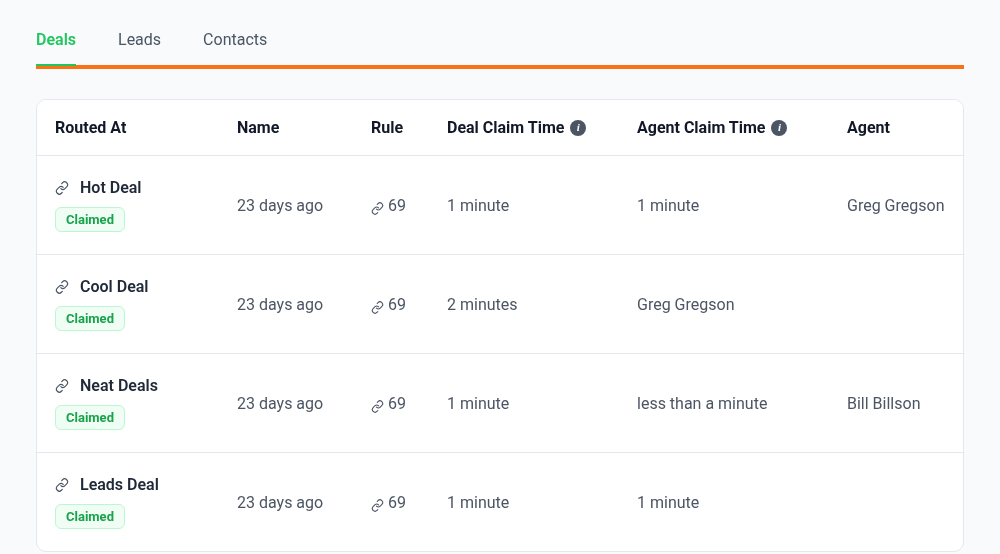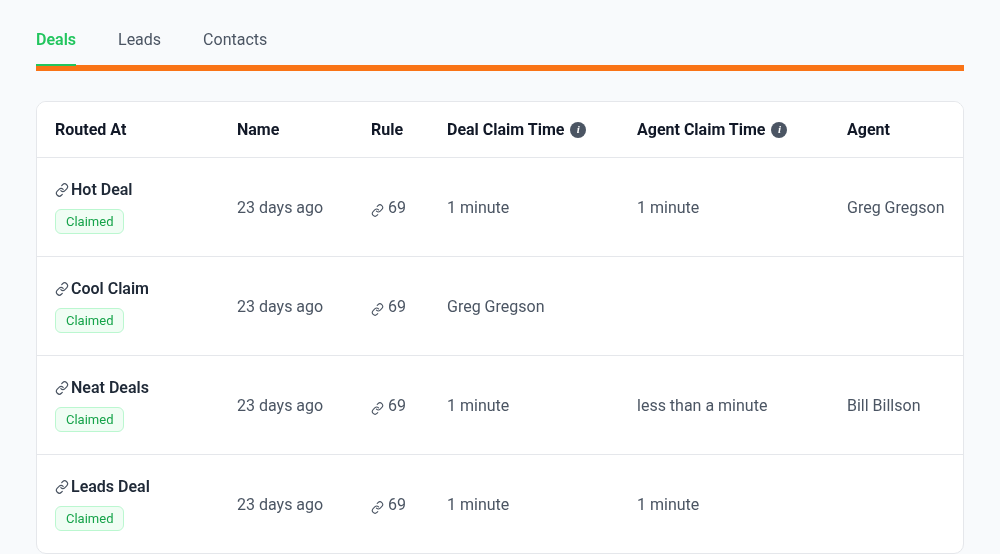--- a/index.html
+++ b/index.html
@@ -11,21 +11,21 @@
     width: 1000px;
     height: 554px;
     overflow: hidden;
   }
   .wrapper {
     padding: 0 36px;
   }
   .tabs {
     display: flex;
     gap: 42px;
-    border-bottom: 6px solid #f97316;
+    border-bottom: 4px solid #f97316;
     padding-top: 30px;
   }
   .tab {
     padding-bottom: 16px;
     cursor: pointer;
     color: #4b5563;
     font-size: 16px;
     position: relative;
   }
   .tab.active {
@@ -77,37 +77,37 @@
     font-weight: bold;
     font-size: 11px;
     line-height: 1;
   }
   .row {
     padding: 22px 18px;
     border-bottom: 1px solid #e5e7eb;
   }
   .row:last-child { border-bottom: none; }
   .name-cell { display: flex; flex-direction: column; gap: 10px; }
-  .name-line { display: flex; align-items: center; gap: 2px; font-weight: 600; color: #1f2937; }
+  .name-line { display: flex; align-items: center; gap: 11px; font-weight: 600; color: #1f2937; }
   .link-icon {
     display: inline-flex;
     align-items: center;
     justify-content: center;
   }
   .link-icon svg { width: 14px; height: 14px; stroke: #4b5563; }
   .rule-cell .link-icon svg { width: 13px; height: 13px; }
   .badge {
     align-self: flex-start;
     font-size: 13px;
     color: #16a34a;
     background: #f0fdf4;
     border: 1px solid #bbf7d0;
     border-radius: 6px;
     padding: 4px 10px;
-    font-weight: 400;
+    font-weight: 700;
   }
   .muted { color: #4b5563; }
   .rule-cell { display: flex; align-items: flex-end; gap: 4px; color: #4b5563; }
 </style>
 </head>
 <body>
 
 <div class="wrapper">
   <div class="tabs">
     <div class="tab active"><span>Deals</span></div>
@@ -168,34 +168,35 @@
         </div>
         <div class="row">
           <div class="name-cell">
             <div class="name-line">
               <span class="link-icon">
                 <svg viewBox="0 0 24 24" fill="none" stroke="currentColor" stroke-width="2" stroke-linecap="round" stroke-linejoin="round">
                   <path d="M10 13a5 5 0 0 0 7.07 0l3-3a5 5 0 0 0-7.07-7.07l-1.5 1.5"></path>
                   <path d="M14 11a5 5 0 0 0-7.07 0l-3 3a5 5 0 0 0 7.07 7.07l1.5-1.5"></path>
                 </svg>
               </span>
-              <span>Cool Claim</span>
-            </div>
-            <span class="badge">Claimed</span>
-          </div>
-          <div class="muted">23 days ago</div>
-          <div class="rule-cell">
-            <span class="link-icon">
-              <svg viewBox="0 0 24 24" fill="none" stroke="currentColor" stroke-width="2" stroke-linecap="round" stroke-linejoin="round">
-                <path d="M10 13a5 5 0 0 0 7.07 0l3-3a5 5 0 0 0-7.07-7.07l-1.5 1.5"></path>
-                <path d="M14 11a5 5 0 0 0-7.07 0l-3 3a5 5 0 0 0 7.07 7.07l1.5-1.5"></path>
-              </svg>
-            </span>
-            <span>69</span>
-          </div>
+              <span>Cool Deal</span>
+            </div>
+            <span class="badge">Claimed</span>
+          </div>
+          <div class="muted">23 days ago</div>
+          <div class="rule-cell">
+            <span class="link-icon">
+              <svg viewBox="0 0 24 24" fill="none" stroke="currentColor" stroke-width="2" stroke-linecap="round" stroke-linejoin="round">
+                <path d="M10 13a5 5 0 0 0 7.07 0l3-3a5 5 0 0 0-7.07-7.07l-1.5 1.5"></path>
+                <path d="M14 11a5 5 0 0 0-7.07 0l-3 3a5 5 0 0 0 7.07 7.07l1.5-1.5"></path>
+              </svg>
+            </span>
+            <span>69</span>
+          </div>
+          <div class="muted">2 minutes</div>
           <div class="muted">Greg Gregson</div>
         </div>
         <div class="row">
           <div class="name-cell">
             <div class="name-line">
               <span class="link-icon">
                 <svg viewBox="0 0 24 24" fill="none" stroke="currentColor" stroke-width="2" stroke-linecap="round" stroke-linejoin="round">
                   <path d="M10 13a5 5 0 0 0 7.07 0l3-3a5 5 0 0 0-7.07-7.07l-1.5 1.5"></path>
                   <path d="M14 11a5 5 0 0 0-7.07 0l-3 3a5 5 0 0 0 7.07 7.07l1.5-1.5"></path>
                 </svg>

